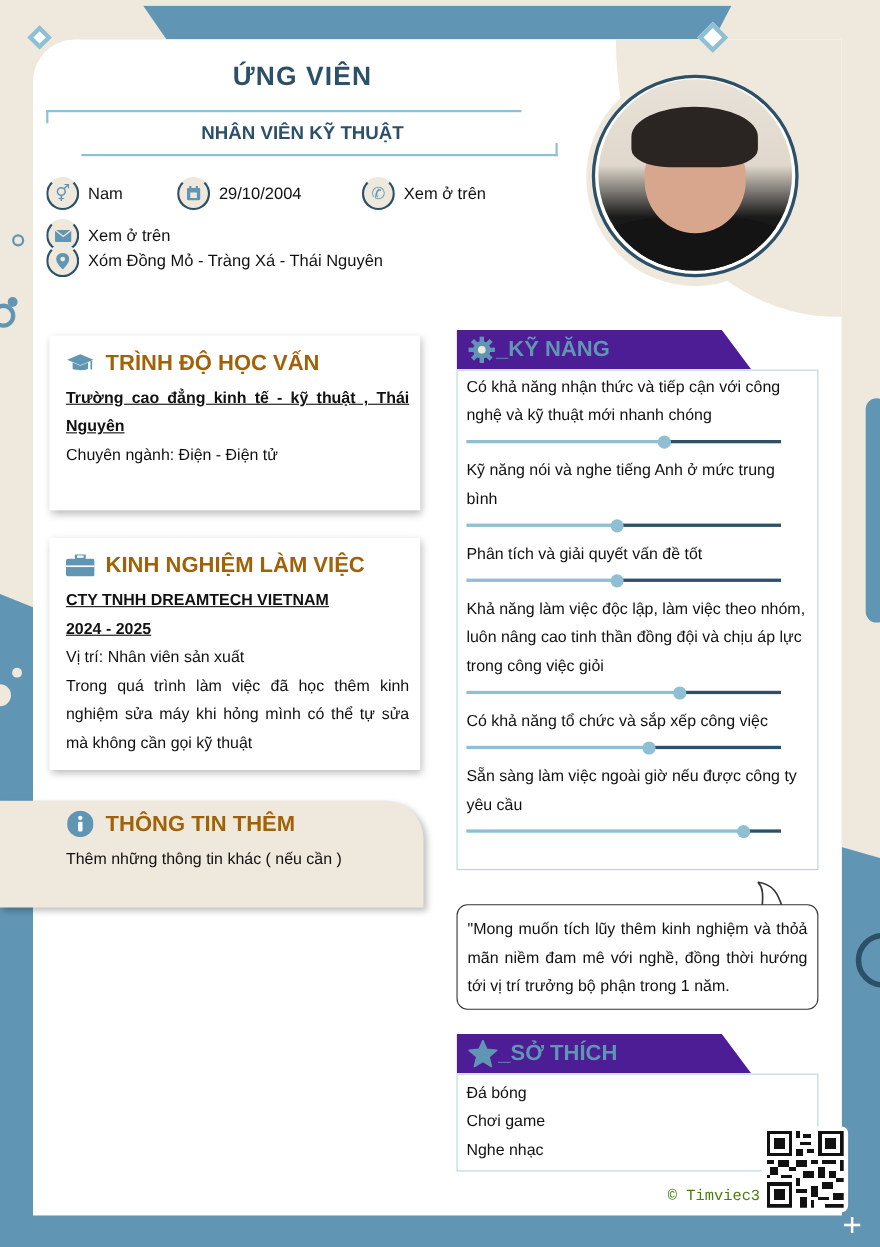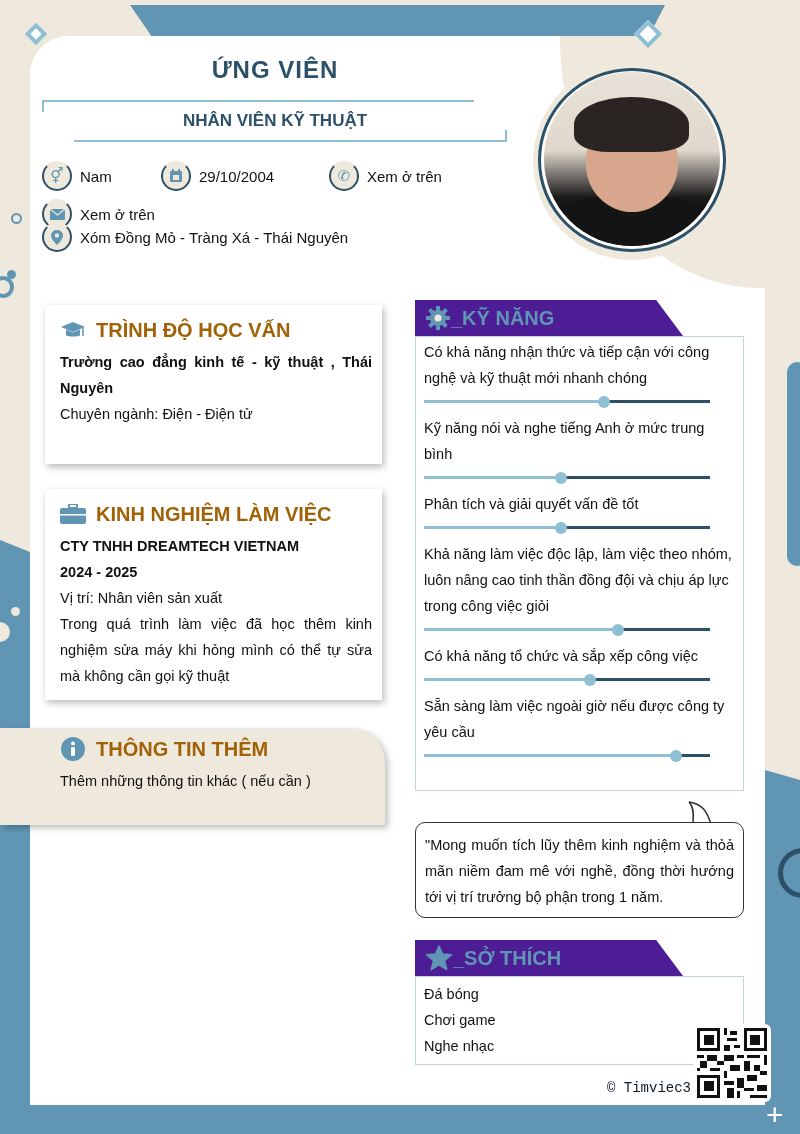--- a/index.html
+++ b/index.html
@@ -93,21 +93,21 @@
     position: absolute; background: #fff;
     box-shadow: 2px 3px 7px rgba(0,0,0,0.28);
     padding: 12px 10px 10px 15px;
   }
   .card-title {
     display: flex; align-items: center; font-size: 20px; font-weight: bold; color: #a16207;
     margin-bottom: 6px;
   }
   .card-title .ic { width: 26px; height: 26px; margin-right: 10px; display:flex; align-items:center; justify-content:center; }
   .line { font-size: 14.5px; line-height: 26px; color: #111; }
-  .bold { font-weight: bold; }
+  .bold { font-weight: bold; text-decoration: underline; }
   .justify { text-align: justify; }
 
   .extra {
     position: absolute; left: 0; top: 728px; width: 385px; height: 97px;
     background: #efe8dc; border-top-right-radius: 34px;
     box-shadow: 3px 3px 6px rgba(0,0,0,0.25);
     padding: 8px 10px 10px 60px;
   }
 
   .sec-tab {
@@ -129,21 +129,21 @@
 
   .quote {
     position: absolute; left: 415px; top: 822px; width: 329px; height: 96px;
     border: 1.5px solid #333; border-radius: 10px; background: #fff;
     padding: 9px 9px; font-size: 14.5px; line-height: 26px; text-align: justify; color: #111;
   }
   .quote-tail { position: absolute; left: 685px; top: 800px; width: 40px; height: 26px; }
 
   .footer-text {
     position: absolute; left: 607px; top: 1080px; font-family: "Liberation Mono", monospace;
-    font-size: 14px; color: #0f172a;
+    font-size: 14px; color: #4d7c0f;
   }
   .qr {
     position: absolute; left: 693px; top: 1024px; width: 78px; height: 78px; background: #fff;
     border-radius: 6px; padding: 4px;
   }
 </style>
 </head>
 <body>
 
 <div class="bg-blue-top"></div>

